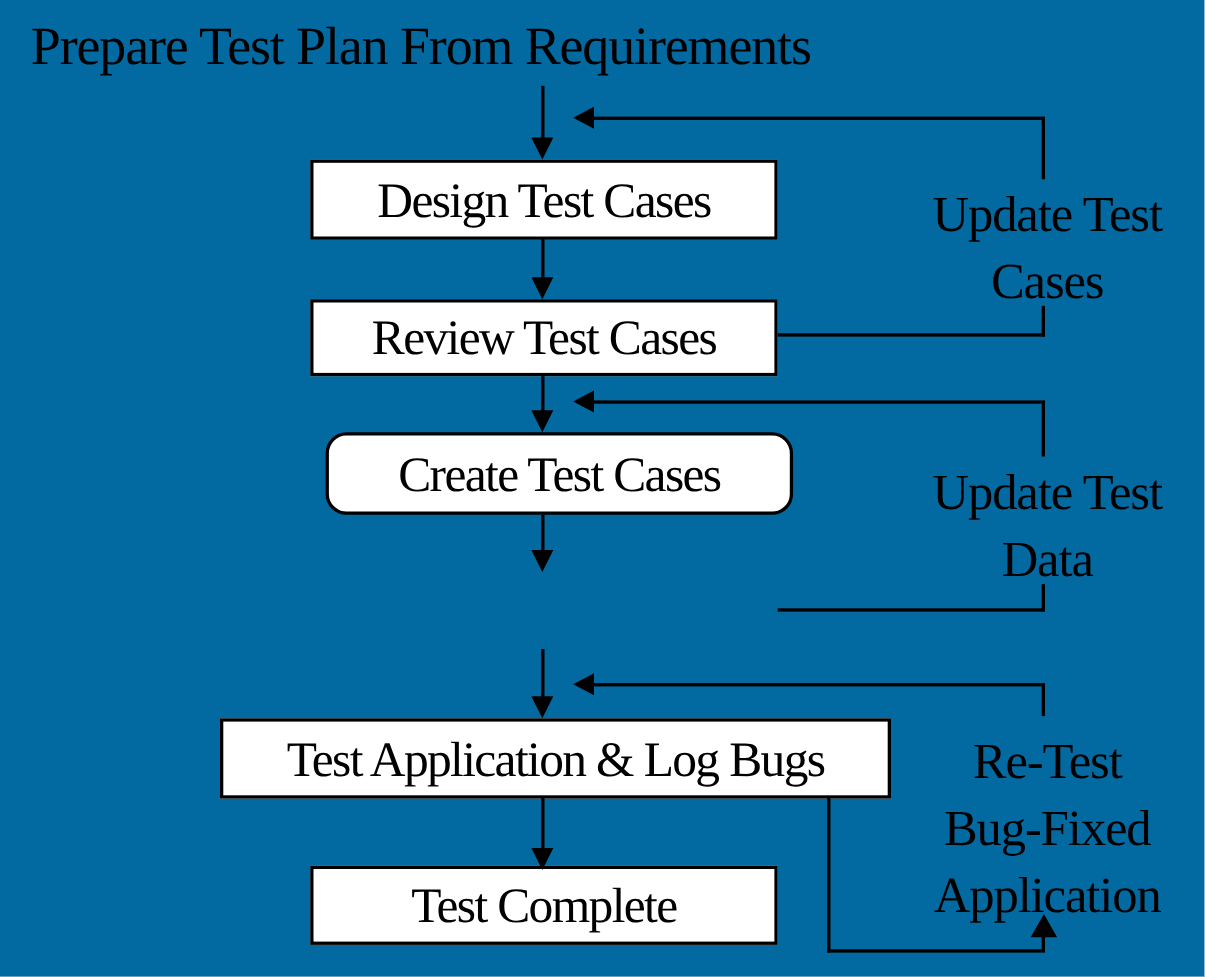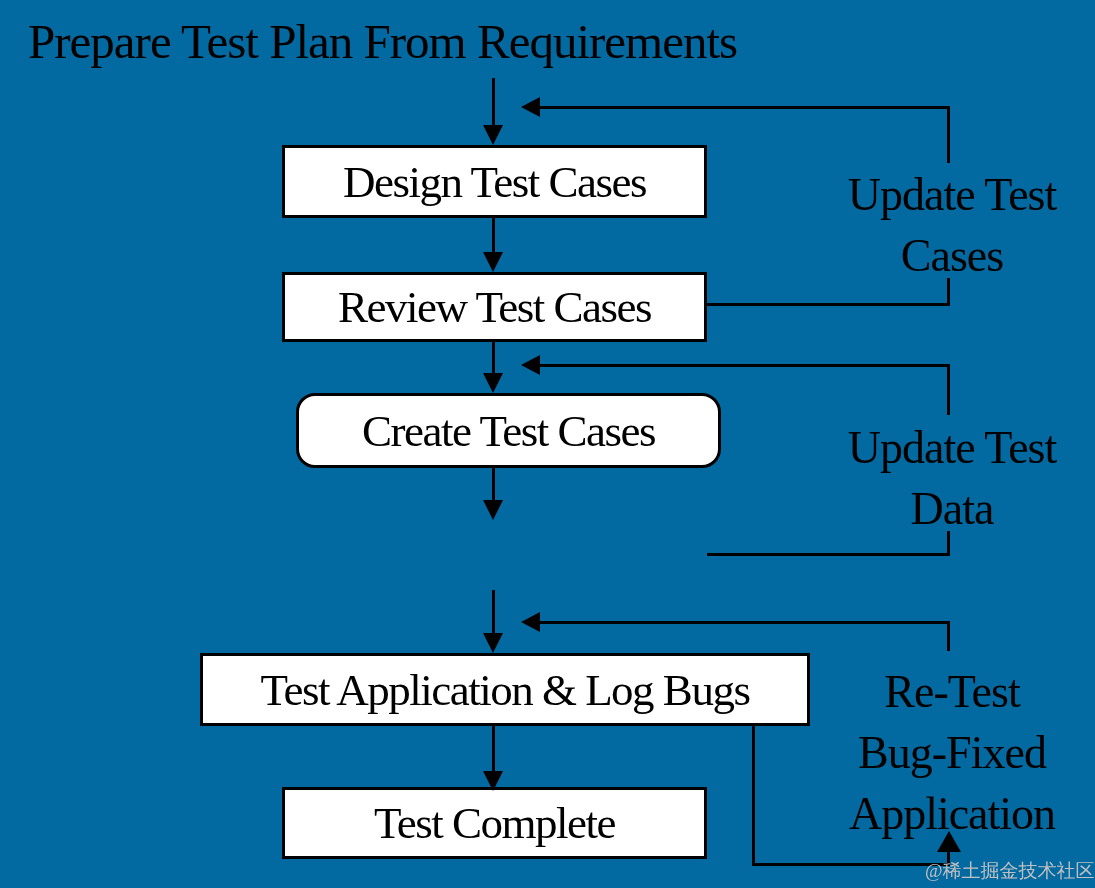--- a/index.html
+++ b/index.html
@@ -145,15 +145,14 @@
   <div class="arrow-up" style="left:937px; top:831px;"></div>
   <div class="vline" style="left:947px; top:622px; height:29px;"></div>
   <div class="hline" style="left:540px; top:621px; width:410px;"></div>
   <div class="arrow-left" style="left:521px; top:612px;"></div>
   <div class="side-label" style="left:807px; top:661px;">
     <div>Re-Test</div>
     <div>Bug-Fixed</div>
     <div>Application</div>
   </div>
 
-  <div class="watermark">@稀土掘金技术社区</div>
 
 </div>
 
 </body></html>

